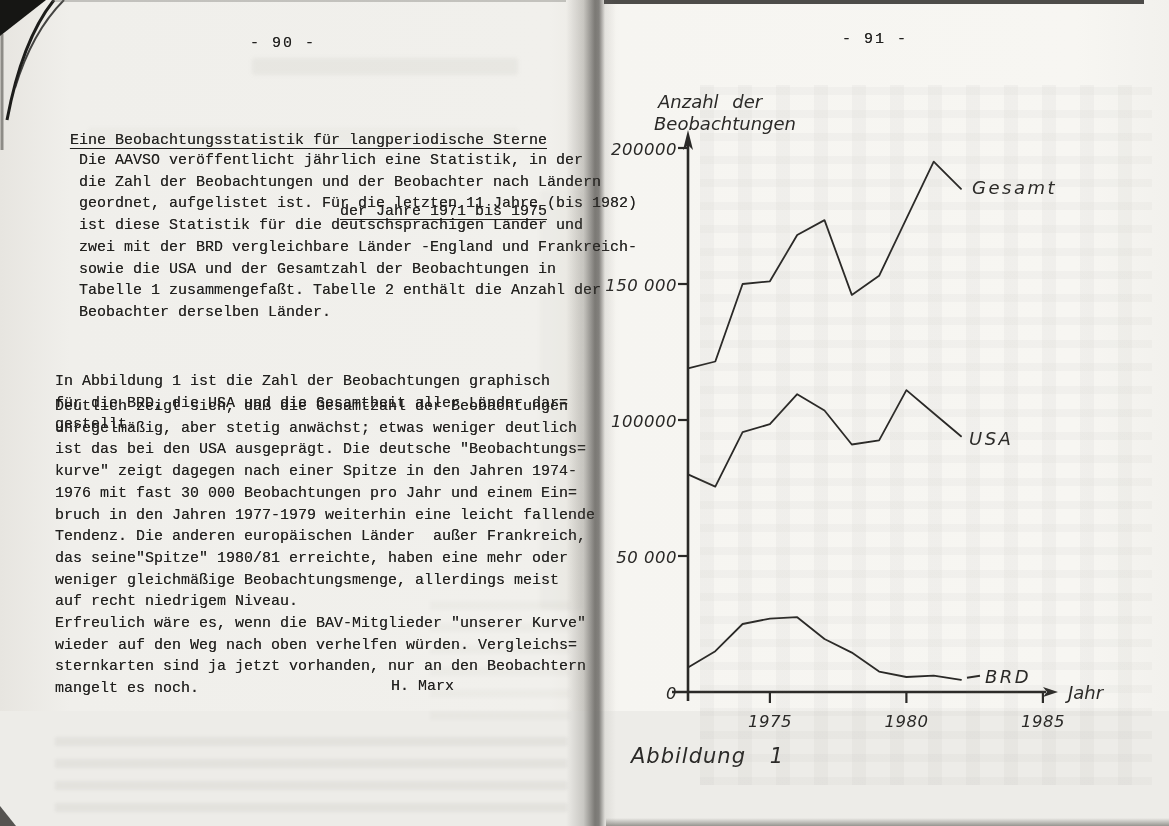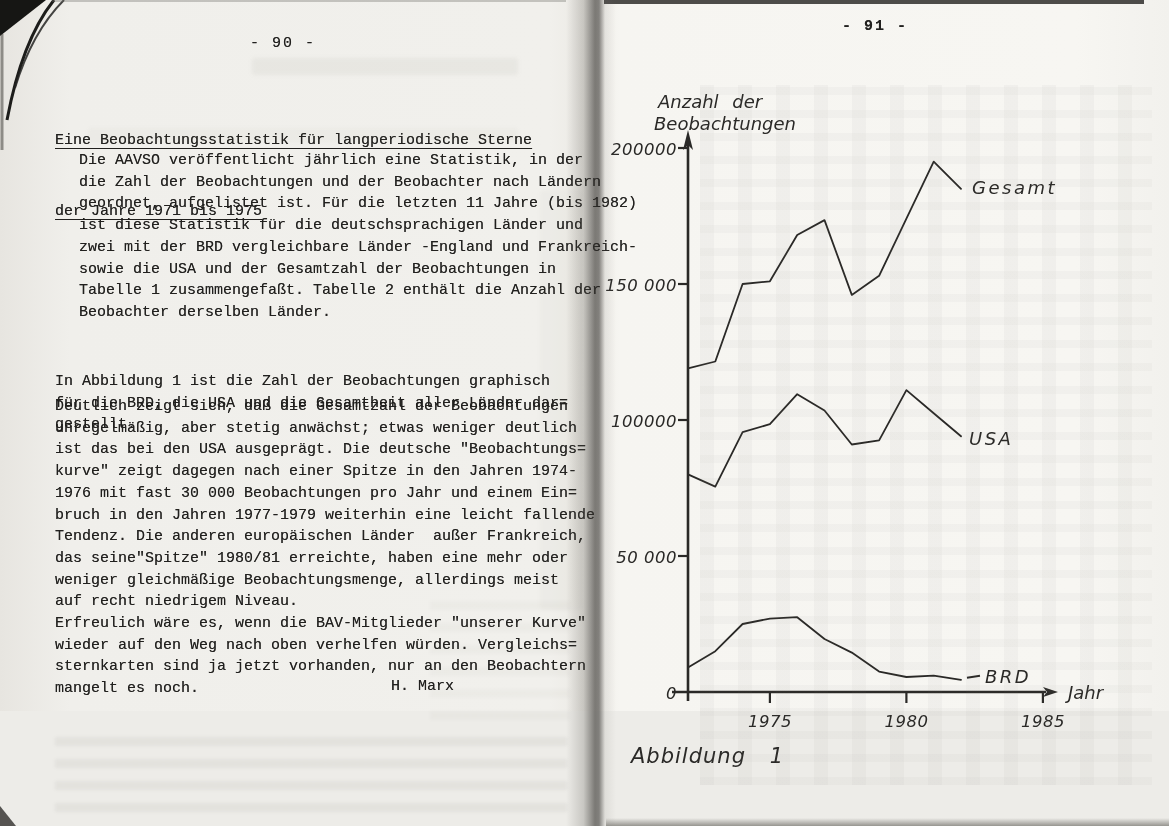--- a/index.html
+++ b/index.html
@@ -7,21 +7,21 @@
        background:#edecE8;font-family:"Liberation Mono",monospace;}
   #scan{position:absolute;inset:0;width:1169px;height:711px;
         background:linear-gradient(90deg,#e7e5e0 0,#f0efeb 6%,#f1f0ec 47%,#eceae5 50%,#f6f5f1 53%,#f7f6f2 92%,#f2f1ed 100%);}
   
   .gutter{position:absolute;left:566px;top:0;width:50px;height:826px;
           background:linear-gradient(90deg,rgba(90,88,82,0) 0%,rgba(90,88,82,.25) 35%,rgba(52,50,46,.62) 58%,rgba(40,38,35,.55) 66%,rgba(120,118,112,.12) 78%,rgba(255,255,255,0) 100%);}
   
   .tw{position:absolute;color:#21201e;font-size:15px;line-height:21.7px;white-space:pre;
       text-shadow:0 0 .5px rgba(20,20,20,.6);}
   .title-line{text-decoration:underline;text-underline-offset:4px;text-decoration-thickness:1.4px;}
-  #title-block{left:55px;top:82px;width:492px;text-align:left;line-height:23.5px;}
+  #title-block{left:55px;top:82px;width:492px;text-align:right;line-height:23.5px;}
   
   .hw-html{position:absolute;font-family:"DejaVu Sans",sans-serif;font-style:italic;color:#2a2927;}
   #figure-caption{left:631px;top:744px;font-size:21px;word-spacing:16px;letter-spacing:1px;}
   svg text{font-family:"DejaVu Sans",sans-serif;font-style:italic;fill:#2a2927;}
   svg .hw-num{font-size:16.5px;letter-spacing:.5px;}
   svg .hw-axis{font-size:18px;}
   svg .hw-series{font-size:18px;letter-spacing:2.5px;}
   
   .ghost{position:absolute;filter:blur(2px);background:rgba(110,108,102,.07);border-radius:3px;}
   .ghost-rows{position:absolute;filter:blur(1.5px);
@@ -67,21 +67,21 @@
 auf recht niedrigem Niveau.</div>
     <div class="tw" style="left:55px;top:613px;">Erfreulich wäre es, wenn die BAV-Mitglieder "unserer Kurve"
 wieder auf den Weg nach oben verhelfen würden. Vergleichs=
 sternkarten sind ja jetzt vorhanden, nur an den Beobachtern
 mangelt es noch.</div>
 
     <div class="tw" style="left:391px;top:676px;">H. Marx</div>
   </div>
 
   <div>
-    <div class="tw" style="left:842px;top:16px;letter-spacing:2px;font-weight:bold;">- 91 -</div>
+    <div class="tw" style="left:842px;top:29px;letter-spacing:2px;">- 91 -</div>
 
     <svg id="chart-svg" width="569" height="786" viewBox="0 0 569 786" style="position:absolute;left:600px;top:40px;">
         <line x1="88" y1="661" x2="88" y2="104" stroke="#2a2927" stroke-width="2.6"></line>
         <path d="M88 90 L83 110 L88 105 L93 110 Z" fill="#2a2927"></path>
         <line x1="72" y1="652" x2="446" y2="652" stroke="#2a2927" stroke-width="2.6"></line>
         <path d="M458 652 L443 647 L447 652 L443 657 Z" fill="#2a2927"></path>
         <line x1="78" y1="108" x2="88" y2="108" stroke="#2a2927" stroke-width="2.2"></line>
         <text x="77" y="115" text-anchor="end" class="hw-num">200000</text>
         <line x1="78" y1="243.99999999999994" x2="88" y2="243.99999999999994" stroke="#2a2927" stroke-width="2.2"></line>
         <text x="77" y="250.99999999999994" text-anchor="end" class="hw-num">150 000</text>

